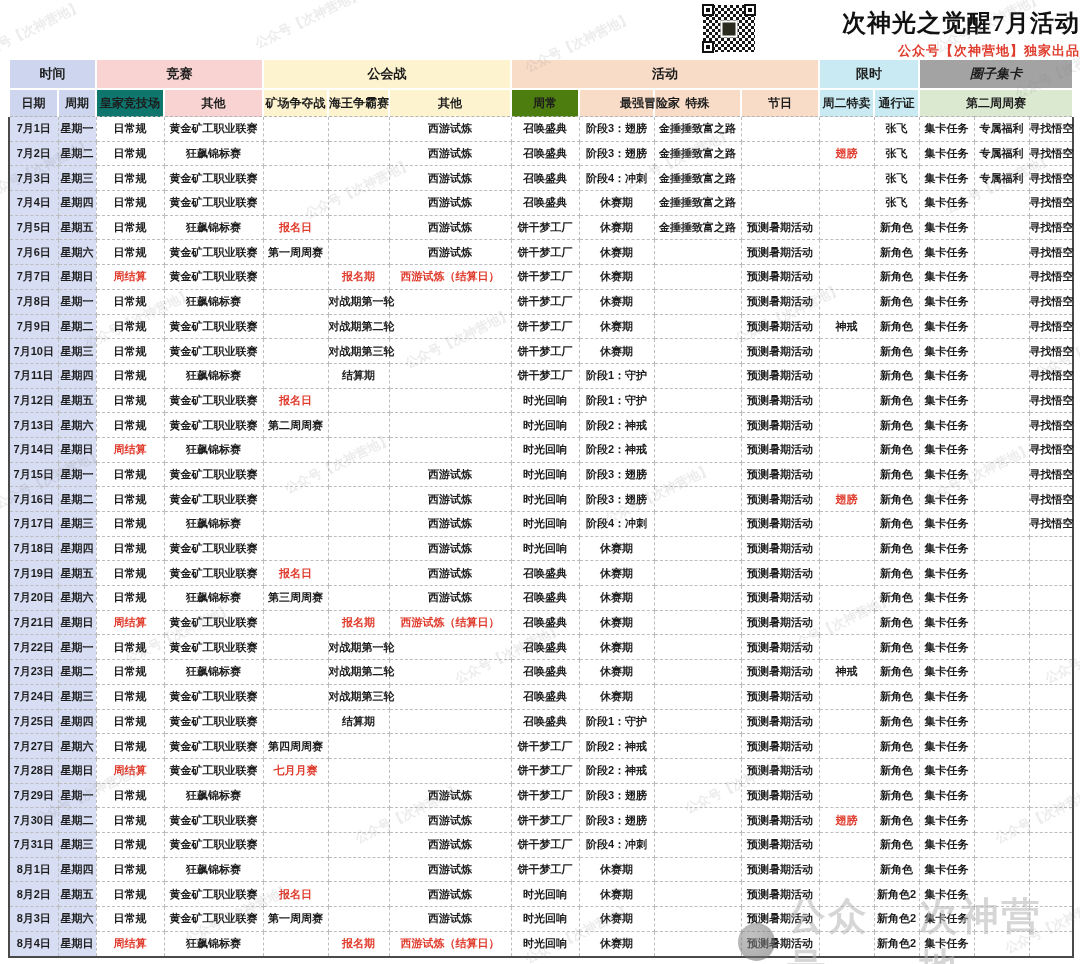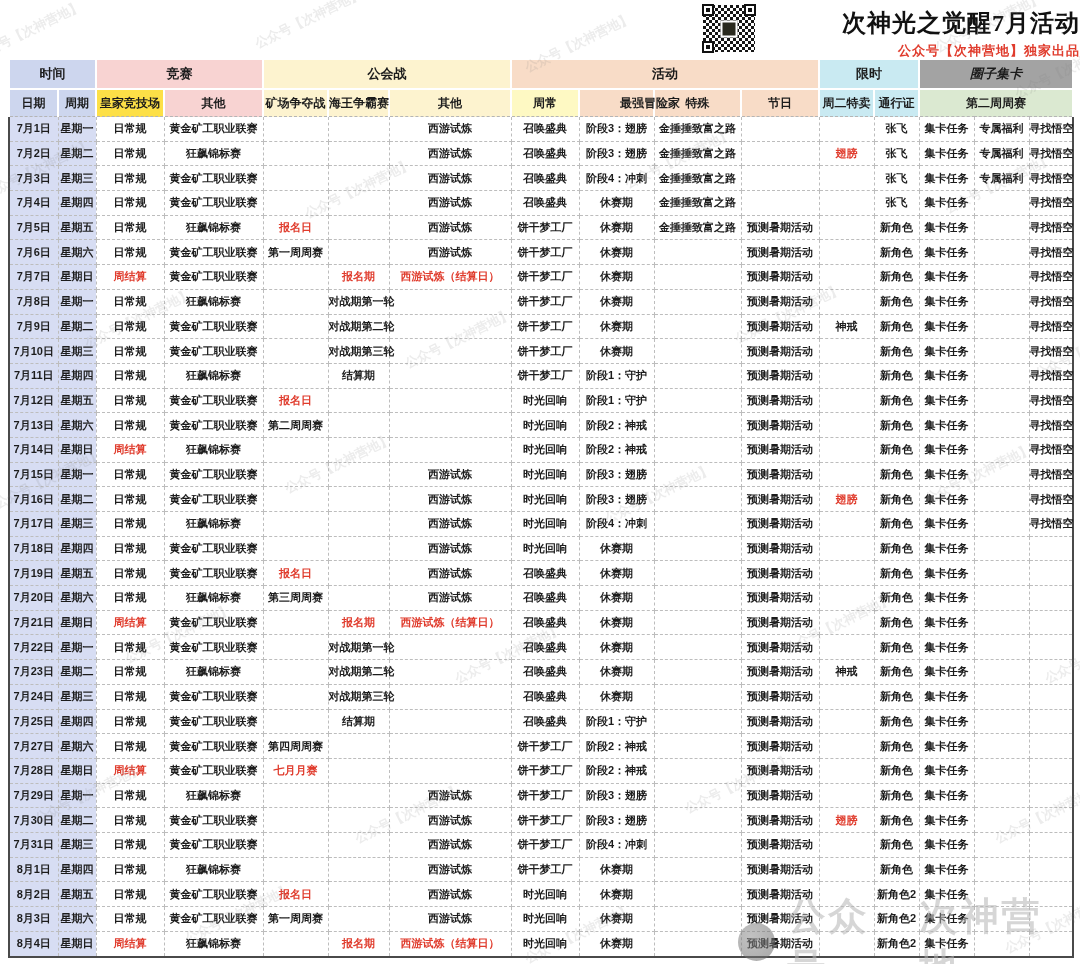--- a/index.html
+++ b/index.html
@@ -106,26 +106,26 @@
             <th colspan="2" style="background: rgb(205, 214, 238); border: 2px solid rgb(255, 255, 255); text-align: center;">时间</th>
             <th colspan="2" style="background: rgb(248, 211, 210); border: 2px solid rgb(255, 255, 255);">竞赛</th>
             <th colspan="3" style="background: rgb(253, 243, 207); border: 2px solid rgb(255, 255, 255);">公会战</th>
             <th colspan="4" style="background: rgb(248, 220, 199); border: 2px solid rgb(255, 255, 255);">活动</th>
             <th colspan="2" style="background: rgb(201, 234, 242); border: 2px solid rgb(255, 255, 255);">限时</th>
             <th colspan="3" style="background: #a3a3a3; border: 2px solid rgb(255, 255, 255); font-style: italic;">圈子集卡</th>
           </tr>
         <tr class="subs">
             <th colspan="1" style="background: rgb(205, 214, 238); border-left: 2px solid rgb(255, 255, 255); border-right: 2px solid rgb(255, 255, 255); border-bottom: 1px dashed rgb(181, 181, 181);">日期</th>
             <th colspan="1" style="background: rgb(205, 214, 238); border-left: 1px dashed rgb(181, 181, 181); border-right: 2px solid rgb(255, 255, 255); border-bottom: 1px dashed rgb(181, 181, 181);">周期</th>
-            <th colspan="1" style="background: #fde047; border-left: 2px solid rgb(255, 255, 255); border-right: 2px solid rgb(255, 255, 255); border-bottom: 1px dashed rgb(181, 181, 181);">皇家竞技场</th>
+            <th colspan="1" style="background: #0f766e; border-left: 2px solid rgb(255, 255, 255); border-right: 2px solid rgb(255, 255, 255); border-bottom: 1px dashed rgb(181, 181, 181);">皇家竞技场</th>
             <th colspan="1" style="background: rgb(248, 211, 210); border-left: 1px dashed rgb(181, 181, 181); border-right: 2px solid rgb(255, 255, 255); border-bottom: 1px dashed rgb(181, 181, 181);">其他</th>
             <th colspan="1" style="background: rgb(253, 243, 207); border-left: 2px solid rgb(255, 255, 255); border-right: 2px solid rgb(255, 255, 255); border-bottom: 1px dashed rgb(181, 181, 181);">矿场争夺战</th>
             <th colspan="1" style="background: rgb(253, 243, 207); border-left: 1px dashed rgb(181, 181, 181); border-right: 2px solid rgb(255, 255, 255); border-bottom: 1px dashed rgb(181, 181, 181);">海王争霸赛</th>
             <th colspan="1" style="background: rgb(253, 243, 207); border-left: 1px dashed rgb(181, 181, 181); border-right: 2px solid rgb(255, 255, 255); border-bottom: 1px dashed rgb(181, 181, 181);">其他</th>
-            <th colspan="1" style="background: #fef9c3; border-left: 2px solid rgb(255, 255, 255); border-right: 2px solid rgb(255, 255, 255); border-bottom: 1px dashed rgb(181, 181, 181);">周常</th>
+            <th colspan="1" style="background: #4d7c0f; border-left: 2px solid rgb(255, 255, 255); border-right: 2px solid rgb(255, 255, 255); border-bottom: 1px dashed rgb(181, 181, 181);">周常</th>
             <th colspan="1" style="background: rgb(248, 220, 199); border-left: 1px dashed rgb(181, 181, 181); border-right: 2px solid rgb(255, 255, 255); border-bottom: 1px dashed rgb(181, 181, 181); padding-left: 40px;">最强冒险家</th>
             <th colspan="1" style="background: rgb(248, 220, 199); border-left: 1px dashed rgb(181, 181, 181); border-right: 2px solid rgb(255, 255, 255); border-bottom: 1px dashed rgb(181, 181, 181);">特殊</th>
             <th colspan="1" style="background: rgb(248, 220, 199); border-left: 1px dashed rgb(181, 181, 181); border-right: 2px solid rgb(255, 255, 255); border-bottom: 1px dashed rgb(181, 181, 181);">节日</th>
             <th colspan="1" style="background: rgb(201, 234, 242); border-left: 2px solid rgb(255, 255, 255); border-right: 2px solid rgb(255, 255, 255); border-bottom: 1px dashed rgb(181, 181, 181);">周二特卖</th>
             <th colspan="1" style="background: rgb(201, 234, 242); border-left: 1px dashed rgb(181, 181, 181); border-right: 2px solid rgb(255, 255, 255); border-bottom: 1px dashed rgb(181, 181, 181);">通行证</th>
             <th colspan="3" style="background: rgb(219, 233, 209); border-left: 2px solid rgb(255, 255, 255); border-right: 2px solid rgb(255, 255, 255); border-bottom: 1px dashed rgb(181, 181, 181);">第二周周赛</th>
           </tr>
       </thead>
       <tbody>
           <tr>

